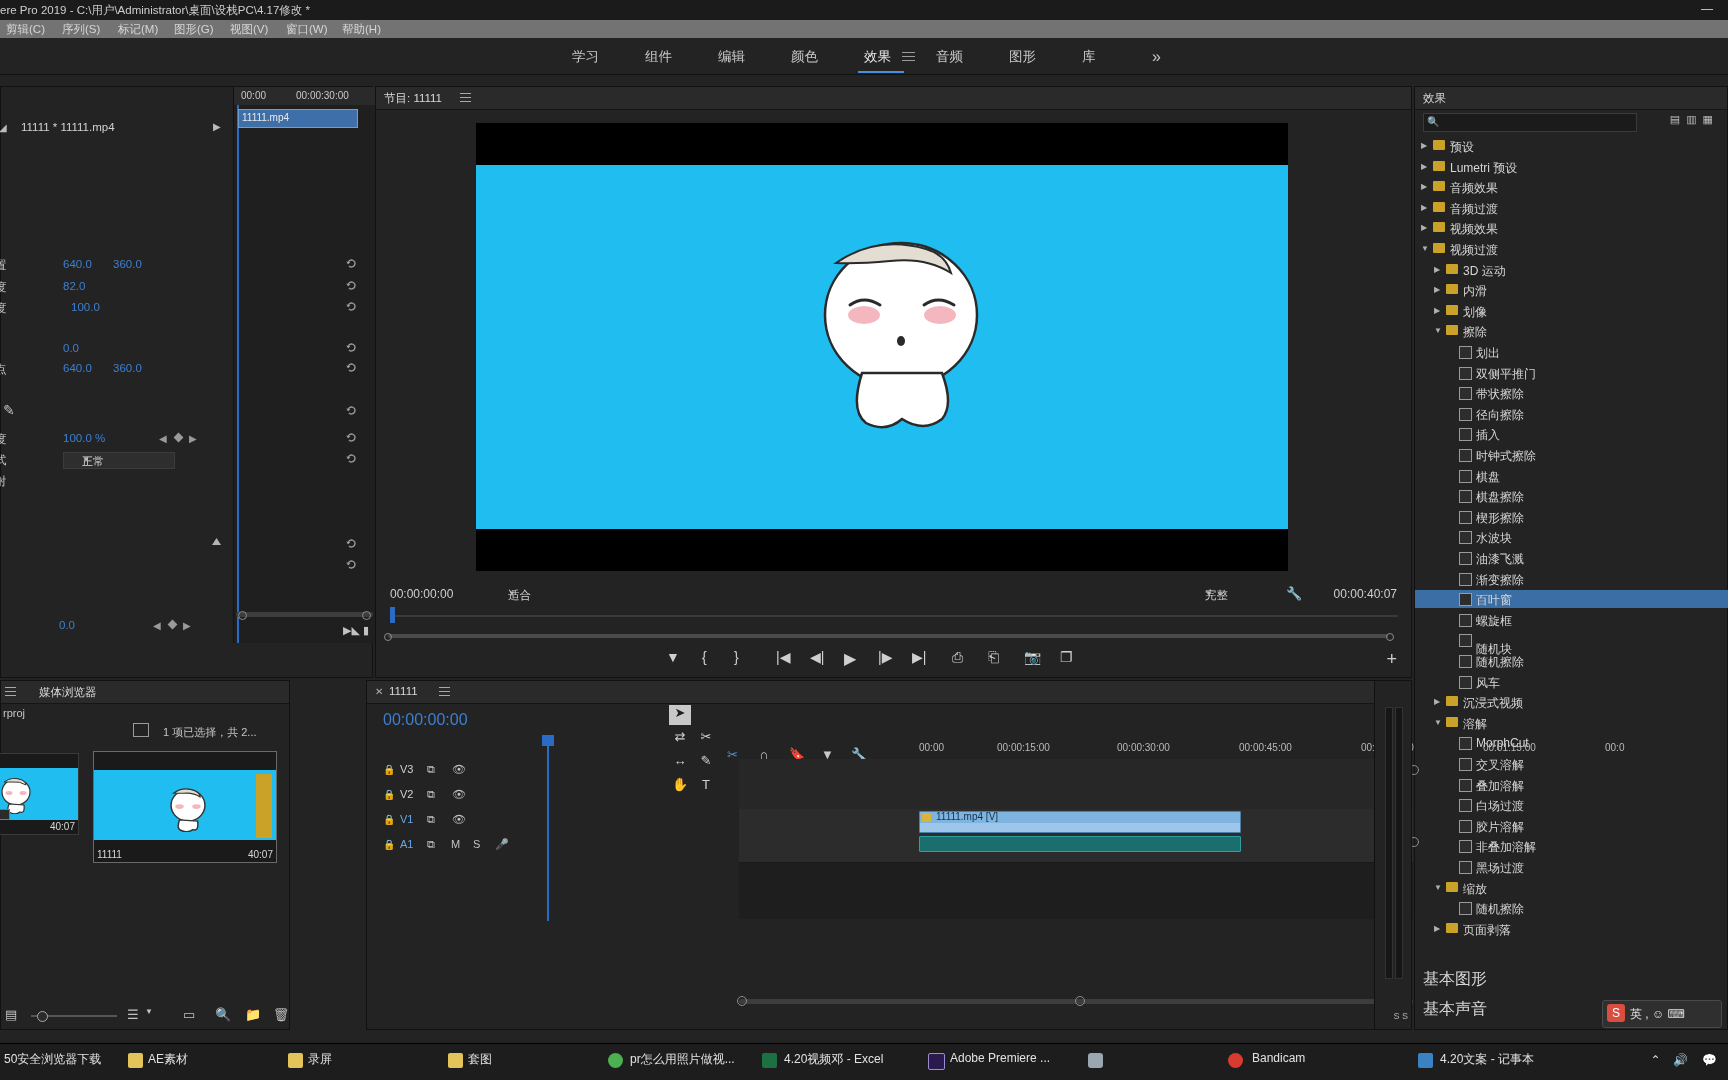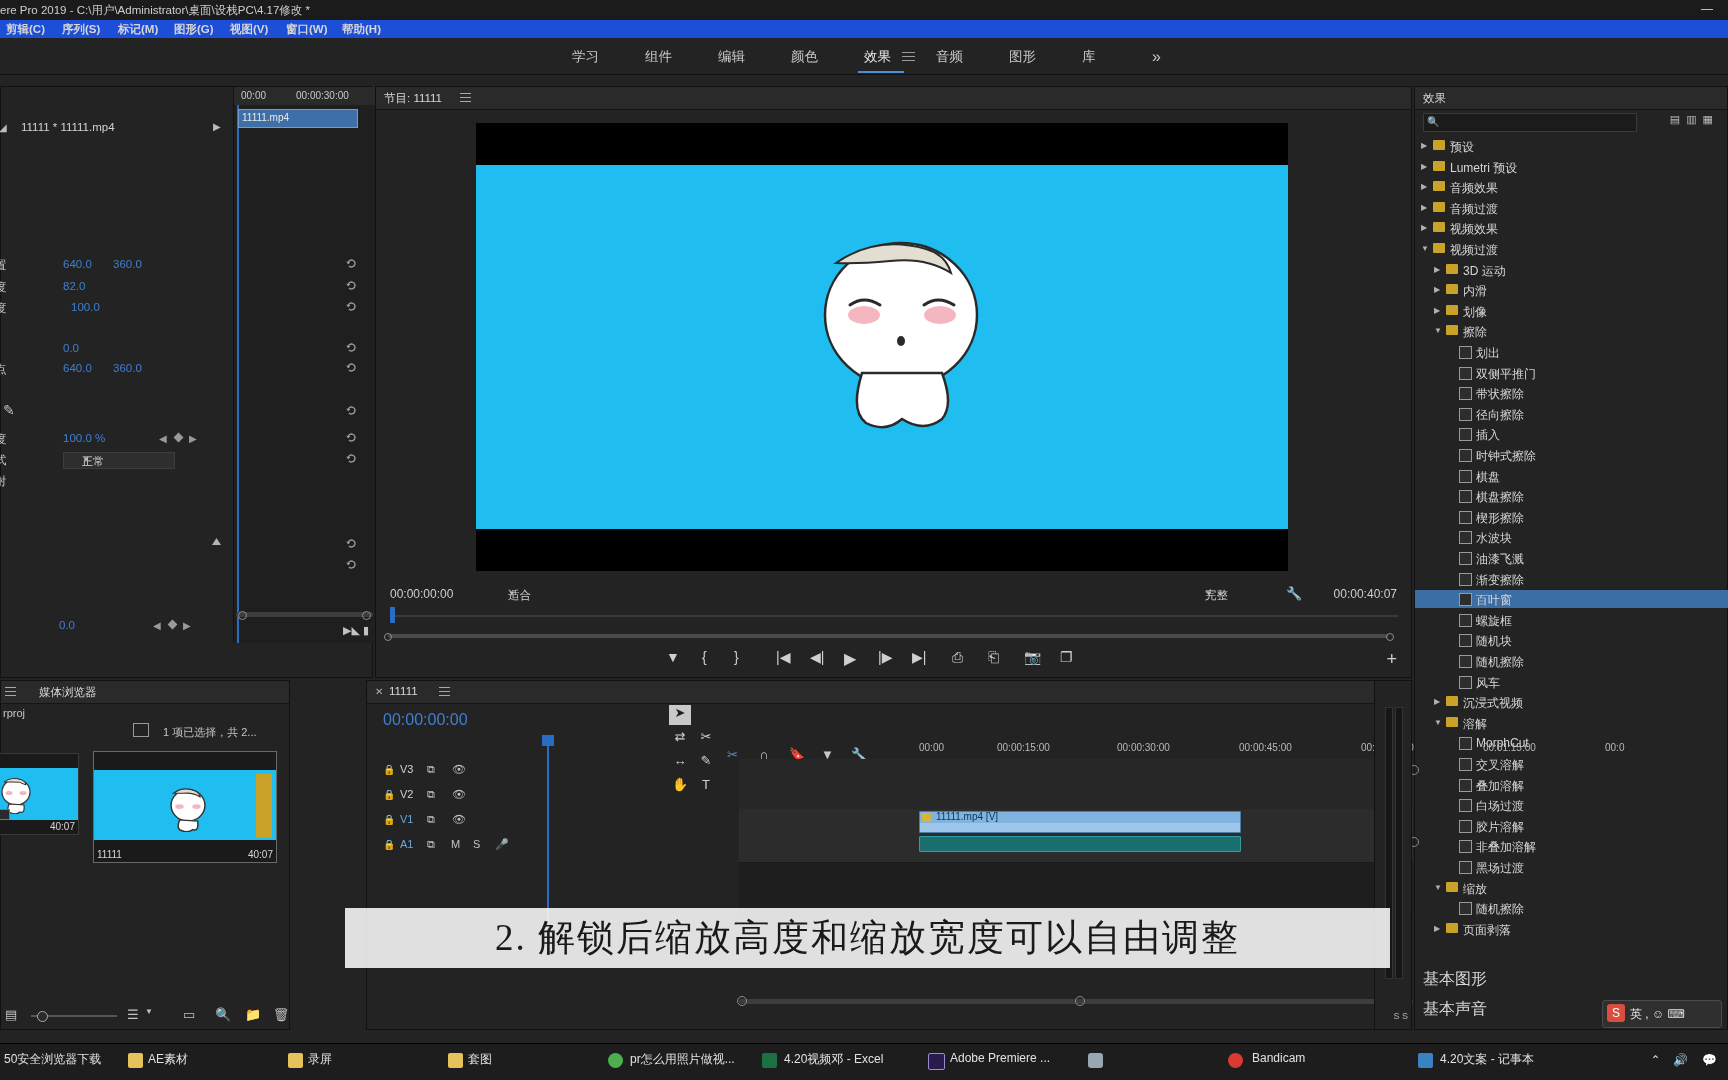--- a/index.html
+++ b/index.html
@@ -5,21 +5,21 @@
   html,body{margin:0;padding:0;background:#1e1e1e;}
   body{width:1728px;height:1080px;overflow:hidden;font-family:"Liberation Sans",sans-serif;color:#d4d4d4;font-size:12px;}
   .app{position:relative;width:1728px;height:1080px;background:#232323;}
 
   
   .titlebar{position:absolute;left:0;top:0;width:1728px;height:20px;background:#1b1b1b;border-bottom:1px solid #0f0f0f;}
   .titlebar .t{position:absolute;left:0;top:3px;font-size:11.5px;color:#cfcfcf;white-space:nowrap;}
   .winbtns{position:absolute;right:6px;top:2px;font-size:12px;color:#cfcfcf;letter-spacing:9px;}
 
   
-  .menubar{position:absolute;left:0;top:20px;width:1728px;height:18px;background:#1d4ed8;font-weight:bold;}
+  .menubar{position:absolute;left:0;top:20px;width:1728px;height:18px;background:#737373;}
   .menubar span{position:absolute;top:2px;font-size:11.5px;color:#d6d6d6;white-space:nowrap;}
 
   
   .wsbar{position:absolute;left:0;top:40px;width:1728px;height:34px;background:#232323;border-bottom:1px solid #111;}
   .wsbar .wi{position:absolute;top:8px;font-size:13.5px;color:#c8c8c8;white-space:nowrap;}
   .wsbar .wi.sel{color:#e8e8e8;}
   .wsbar .underline{position:absolute;height:2px;background:#4a90d9;}
   .wsbar .hamb{position:absolute;top:12px;width:13px;height:9px;}
   .wsbar .hamb i{display:block;height:1px;background:#9a9a9a;margin-bottom:3px;}
 
@@ -512,21 +512,21 @@
         <div class="tnode" style="top: 453.2px; left: 0px; width: 314px;">
           <span class="ei" style="left: 44px;"></span>
           <span class="lb" style="left: 61px;">百叶窗</span>
         </div>
         <div class="tnode" style="top: 473.8px; left: 0px; width: 314px;">
           <span class="ei" style="left: 44px;"></span>
           <span class="lb" style="left: 61px;">螺旋框</span>
         </div>
         <div class="tnode" style="top: 494.4px; left: 0px; width: 314px;">
           <span class="ei" style="left: 44px;"></span>
-          <span class="lb" style="left: 61px;">随机块</span>
+          <span class="lb" style="left: 61px; margin-top: 8px;">随机块</span>
         </div>
         <div class="tnode" style="top: 515px; left: 0px; width: 314px;">
           <span class="ei" style="left: 44px;"></span>
           <span class="lb" style="left: 61px;">随机擦除</span>
         </div>
         <div class="tnode" style="top: 535.6px; left: 0px; width: 314px;">
           <span class="ei" style="left: 44px;"></span>
           <span class="lb" style="left: 61px;">风车</span>
         </div>
         <div class="tnode" style="top: 556.2px; left: 0px; width: 314px;">
@@ -742,23 +742,20 @@
       <div class="nub" style="left:336px"></div>
     </div>
   </div>
 
   <div class="panel am">
     <div style="position:absolute;left:10px;top:26px;width:6px;height:270px;background:#161616;border:1px solid #333"></div>
     <div style="position:absolute;left:20px;top:26px;width:6px;height:270px;background:#161616;border:1px solid #333"></div>
     <div class="sc">S S</div>
   </div>
 
-  <div class="subt">
-    <span>2. 解锁后缩放高度和缩放宽度可以自由调整</span>
-  </div>
 
   <div class="ime">
     <div class="s">S</div>
     <div class="txt">英 , ☺ ⌨</div>
   </div>
 
   <div class="taskbar">
     <div class="tbitem" style="left:4px">50安全浏览器下载</div>
     <div class="tbico" style="left:128px;background:#e4c35a"></div>
     <div class="tbitem" style="left:148px">AE素材</div>

